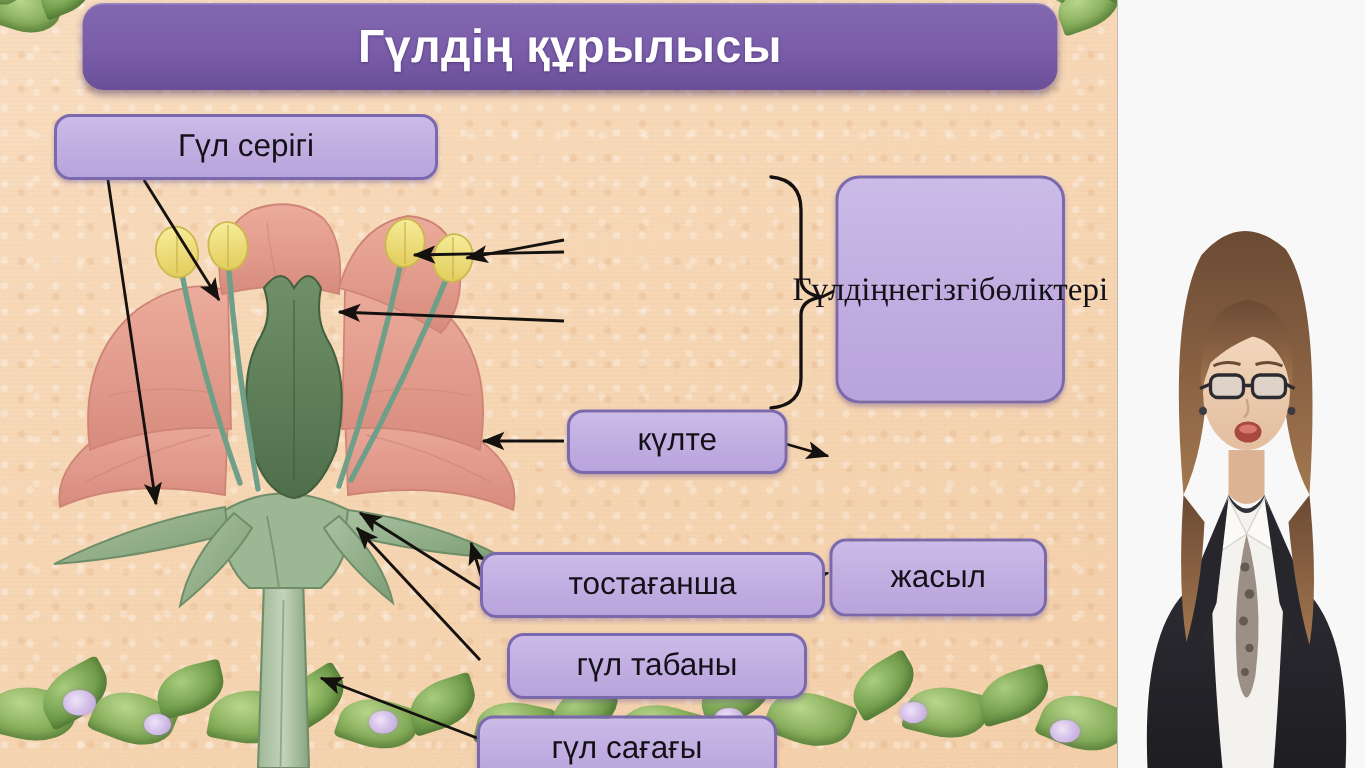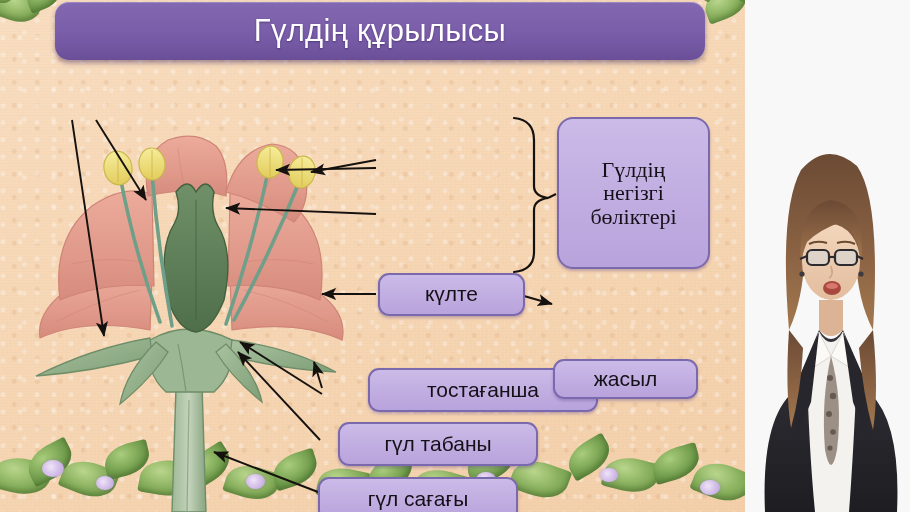--- a/index.html
+++ b/index.html
@@ -36,35 +36,35 @@
       background:radial-gradient(circle at 40% 40%,#f0e4f8 0%,#d6c2ea 45%,#b9a0d8 100%);
       box-shadow:0 0 3px rgba(150,120,190,.55);}
 
   
   #title{
     position:absolute;left:55px;top:2px;width:650px;height:58px;
     border-radius:14px;
     background:linear-gradient(180deg,#8268b0 0%,#7a5da9 55%,#6a4f98 100%);
     box-shadow:0 3px 5px rgba(60,35,90,.45), inset 0 1px 0 rgba(255,255,255,.22);
     display:flex;align-items:center;justify-content:center;
-    color:#fff;font-size:31px;font-weight:normal;letter-spacing:.3px;
+    color:#fff;font-size:31px;font-weight:bold;letter-spacing:.3px;
     text-shadow:0 1px 2px rgba(40,20,70,.45);
   }
 
   
   .lbl{
     position:absolute;box-sizing:border-box;
     background:linear-gradient(180deg,#cbbbe8 0%,#c1ade1 55%,#b9a3dc 100%);
     border:2px solid #7b69ae;border-radius:11px;
     display:flex;align-items:center;justify-content:center;
     color:#141018;font-size:21px;line-height:1.06;text-align:center;
     box-shadow:0 2px 3px rgba(95,70,140,.35);
   }
   #lbl-main{font-family:"Liberation Serif", serif;font-size:22px;
-            border-radius:16px;flex-direction:column;}
+            border-radius:16px;flex-direction:row;}
   #lbl-main span{display:block;}
 
   
   #art,#lines{position:absolute;left:0;top:0;width:745px;height:512px;}
   #lines{pointer-events:none;}
 
   
   #video{
     position:absolute;left:745px;top:0;width:165px;height:512px;
     background:linear-gradient(180deg,#fbfbfb 0%,#f4f4f4 55%,#ededed 100%);
@@ -223,35 +223,36 @@
 
         <path d="M526 390 L552 382"></path>
       </g>
 
       <path d="M514 118 Q534 120 534 140 L534 186 Q534 196 548 198 Q534 200 534 210 L534 252 Q534 270 514 272" stroke="#15110f" stroke-width="2.2" fill="none" stroke-linecap="round"></path>
       <path d="M548 198 L556 194" stroke="#15110f" stroke-width="2" fill="none"></path>
     </svg>
 
     <div id="title">Гүлдің құрылысы</div>
 
+    <div class="lbl" style="left:36px;top:76px;width:256px;height:44px;">Гүл серігі</div>
 
 
 
     <div class="lbl" id="lbl-main" style="left:557px;top:117px;width:153px;height:152px;">
       <span>Гүлдің</span>
       <span>негізгі</span>
       <span>бөліктері</span>
     </div>
 
     <div class="lbl" style="left:378px;top:273px;width:147px;height:43px;">күлте</div>
 
 
-    <div class="lbl" style="left:320px;top:368px;width:230px;height:44px;margin-left:48px;">тостағанша</div>
-
-    <div class="lbl" style="left:553px;top:359px;width:145px;height:40px;">жасыл</div>
+    <div class="lbl" style="left:320px;top:368px;width:230px;height:44px;">тостағанша</div>
+
+    <div class="lbl" style="left:553px;top:359px;width:145px;height:52px;">жасыл</div>
 
     <div class="lbl" style="left:318px;top:422px;width:200px;height:44px;margin-left:20px;">гүл табаны</div>
 
     <div class="lbl" style="left:318px;top:477px;width:200px;height:44px;">гүл сағағы</div>
   </div>
 
   <div id="video">
     <svg viewBox="0 0 165 512" width="165" height="512">
       <defs>
         <linearGradient id="hairG" x1="0" y1="0" x2="0" y2="1">

